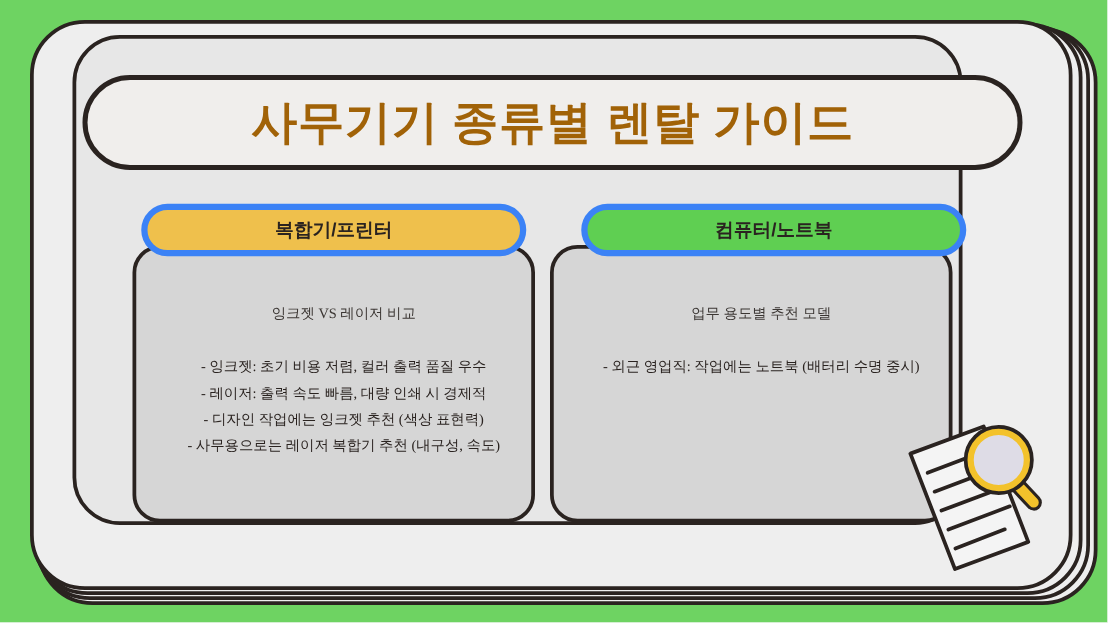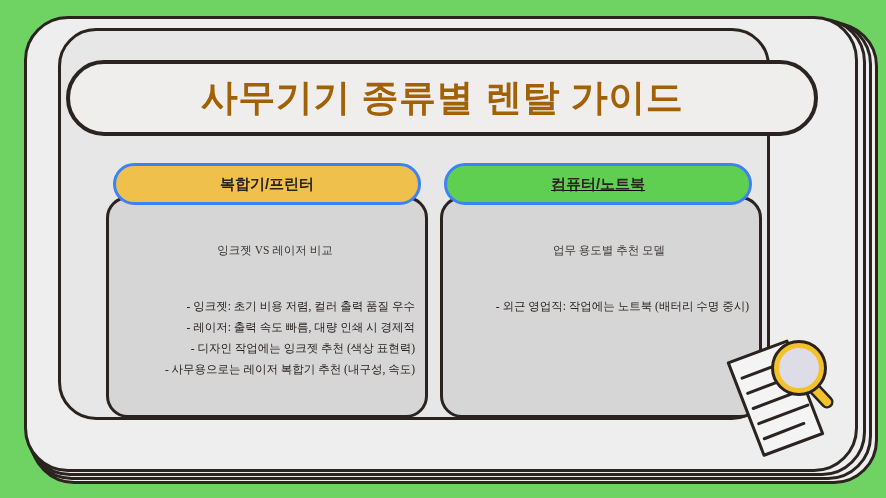--- a/index.html
+++ b/index.html
@@ -84,30 +84,30 @@
     box-sizing: border-box;
   }
   .card-left  { left: 106px; }
   .card-right { left: 440px; }
 
   .card-header {
     position: absolute;
     top: 163px;
     width: 308px;
     height: 42px;
-    border: 3px solid #3b82f6;
+    border: 5px solid #3b82f6;
     border-radius: 21px;
     display: flex;
     align-items: center;
     justify-content: center;
     box-sizing: border-box;
     z-index: 3;
   }
   .header-left  { left: 113px; background: #efc04c; }
-  .header-right { left: 444px; background: #5fcf52; text-decoration: underline; }
+  .header-right { left: 465px; background: #5fcf52; }
   .card-header-text {
     font-size: 15px;
     font-weight: bold;
     color: #2a2320;
     white-space: nowrap;
   }
 
   .card-body {
     position: absolute;
     left: 0;
@@ -122,24 +122,24 @@
     font-family: Liberation Serif, serif;
   }
   .card-subtitle {
     font-size: 11.5px;
     color: #3b3633;
     margin-bottom: 22px;
     white-space: nowrap;
   }
   .bullet-list {
     list-style: none;
-    margin: 16px;
+    margin: 4px;
     padding: 0;
     width: 100%;
-    text-align: right;
+    text-align: center;
   }
   .bullet-item {
     font-size: 11.5px;
     color: #2a2320;
     line-height: 21px;
     white-space: nowrap;
   }
 
   
   .doc-icon {

